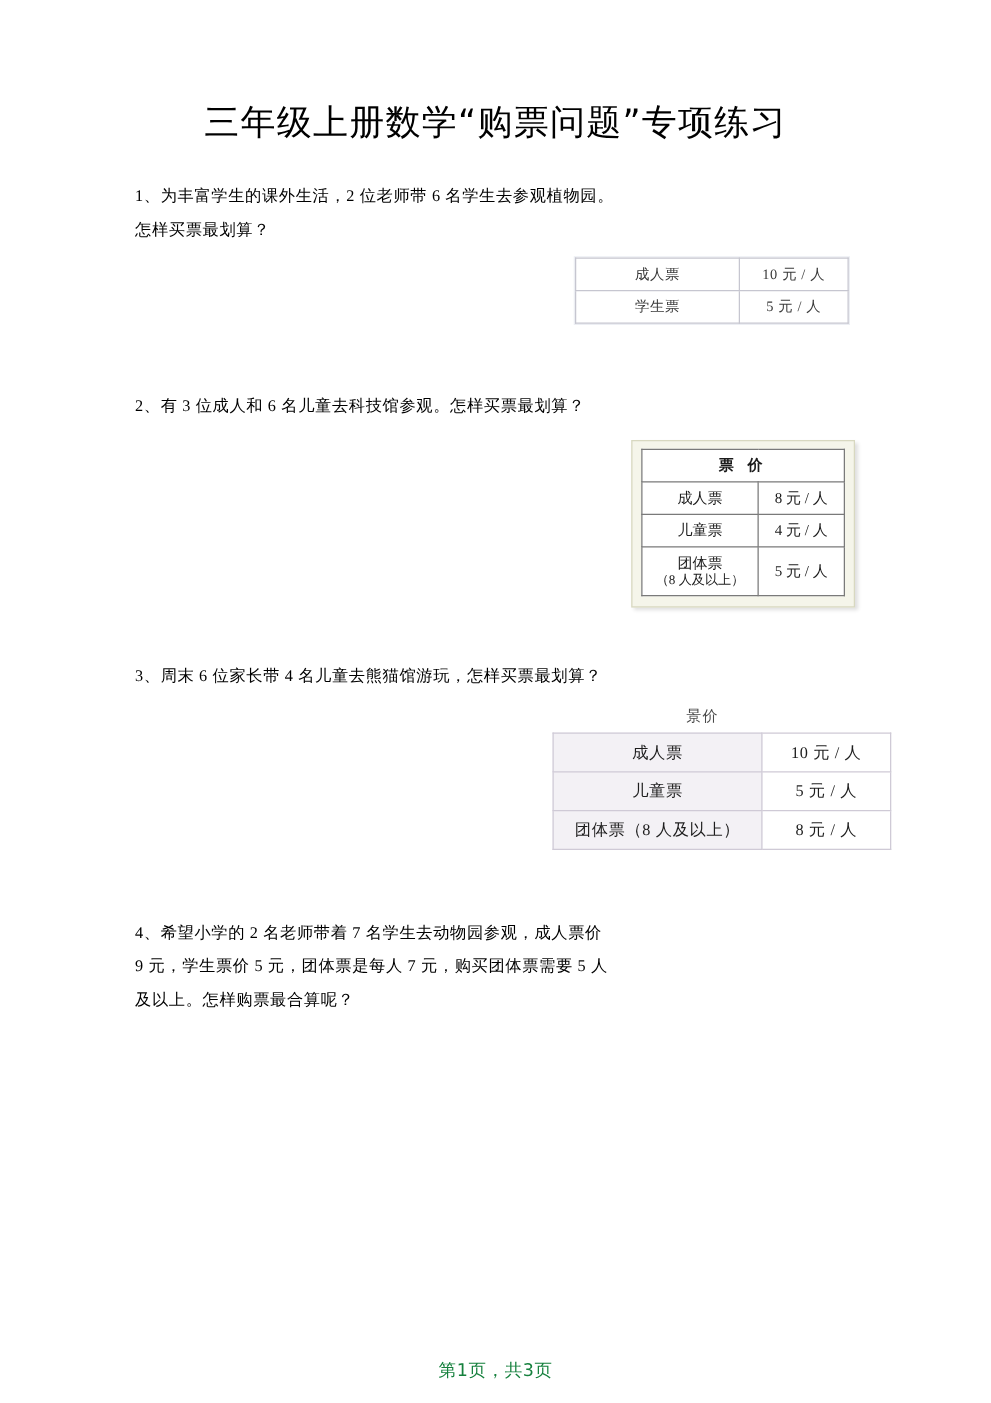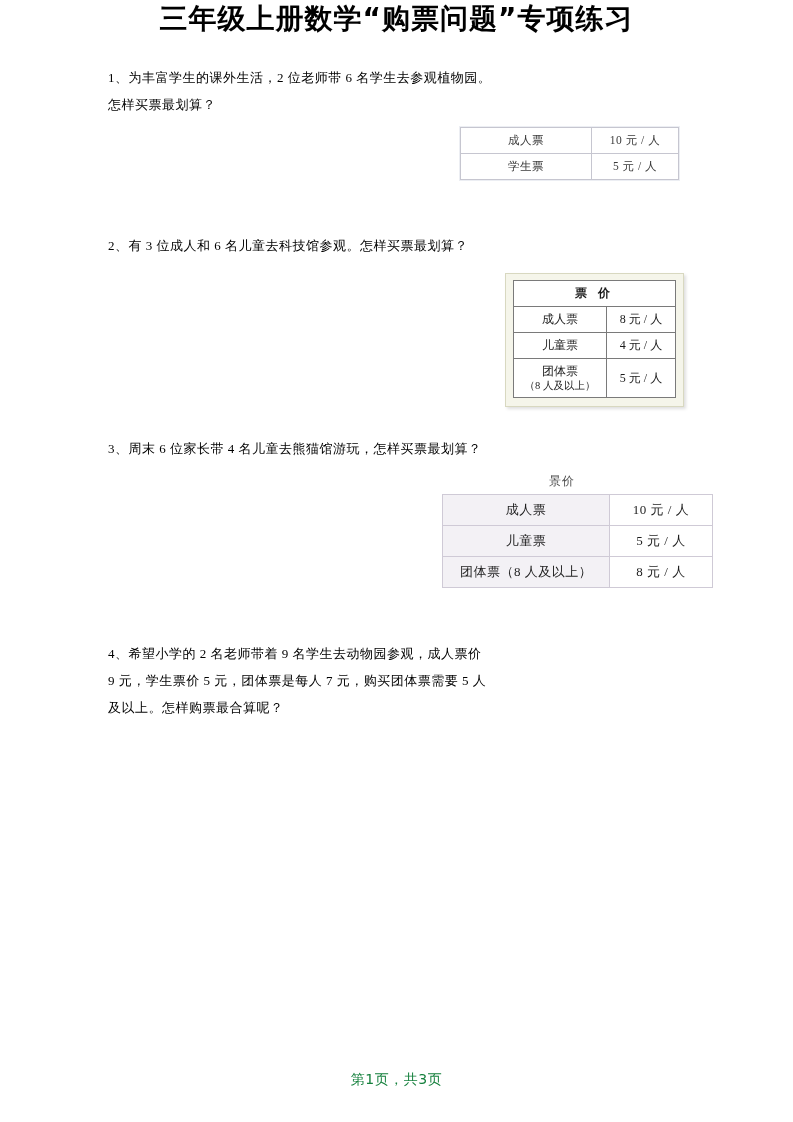--- a/index.html
+++ b/index.html
@@ -18,24 +18,25 @@
   .page {
     position: relative;
     width: 793px;
     height: 1122px;
     box-sizing: border-box;
     padding: 0 60px;
   }
   .doc-title {
     text-align: center;
     font-family: "DejaVu Sans", "Liberation Sans", sans-serif;
-    font-weight: bold;
+    font-weight: normal;
     font-size: 28px;
     letter-spacing: 1px;
-    margin: 0;
+    margin: 17px;
+    padding-top: 62px;
     color: #000;
   }
   .q-block {
     margin-top: 26px;
   }
   .q-text {
     font-size: 13px;
     line-height: 2.1;
     text-align: justify;
     padding-left: 48px;
@@ -218,21 +219,21 @@
               <span class="t2-sub">（8 人及以上）</span>
             </td>
             <td class="price">5 元 / 人</td>
           </tr>
         </tbody>
           </table>
       </div>
     </div>
   </div>
 
-  <div class="q-block" style="margin-top:24px;">
+  <div class="q-block" style="margin-top:36px;">
     <div class="q-text">
       <span class="ln">3、周末 6 位家长带 4 名儿童去熊猫馆游玩，怎样买票最划算？</span>
     </div>
     <div class="tbl3-caption">景价</div>
     <div class="tbl3-wrap">
       <table class="t3">
         <tbody>
             <tr>
           <td class="label">成人票</td>
           <td class="price">10 元 / 人</td>
@@ -245,21 +246,21 @@
           <td class="label">团体票（8 人及以上）</td>
           <td class="price">8 元 / 人</td>
         </tr>
       </tbody>
         </table>
     </div>
   </div>
 
   <div class="q-block" style="margin-top:52px;">
     <div class="q-text">
-      <span class="ln">4、希望小学的 2 名老师带着 9 名学生去动物园参观，成人票价</span>
+      <span class="ln">4、希望小学的 2 名老师带着 7 名学生去动物园参观，成人票价</span>
       <span class="ln">9 元，学生票价 5 元，团体票是每人 7 元，购买团体票需要 5 人</span>
       <span class="ln">及以上。怎样购票最合算呢？</span>
     </div>
   </div>
 
   <div class="footer">第1页，共3页</div>
 
 </div>
 
 </body></html>

